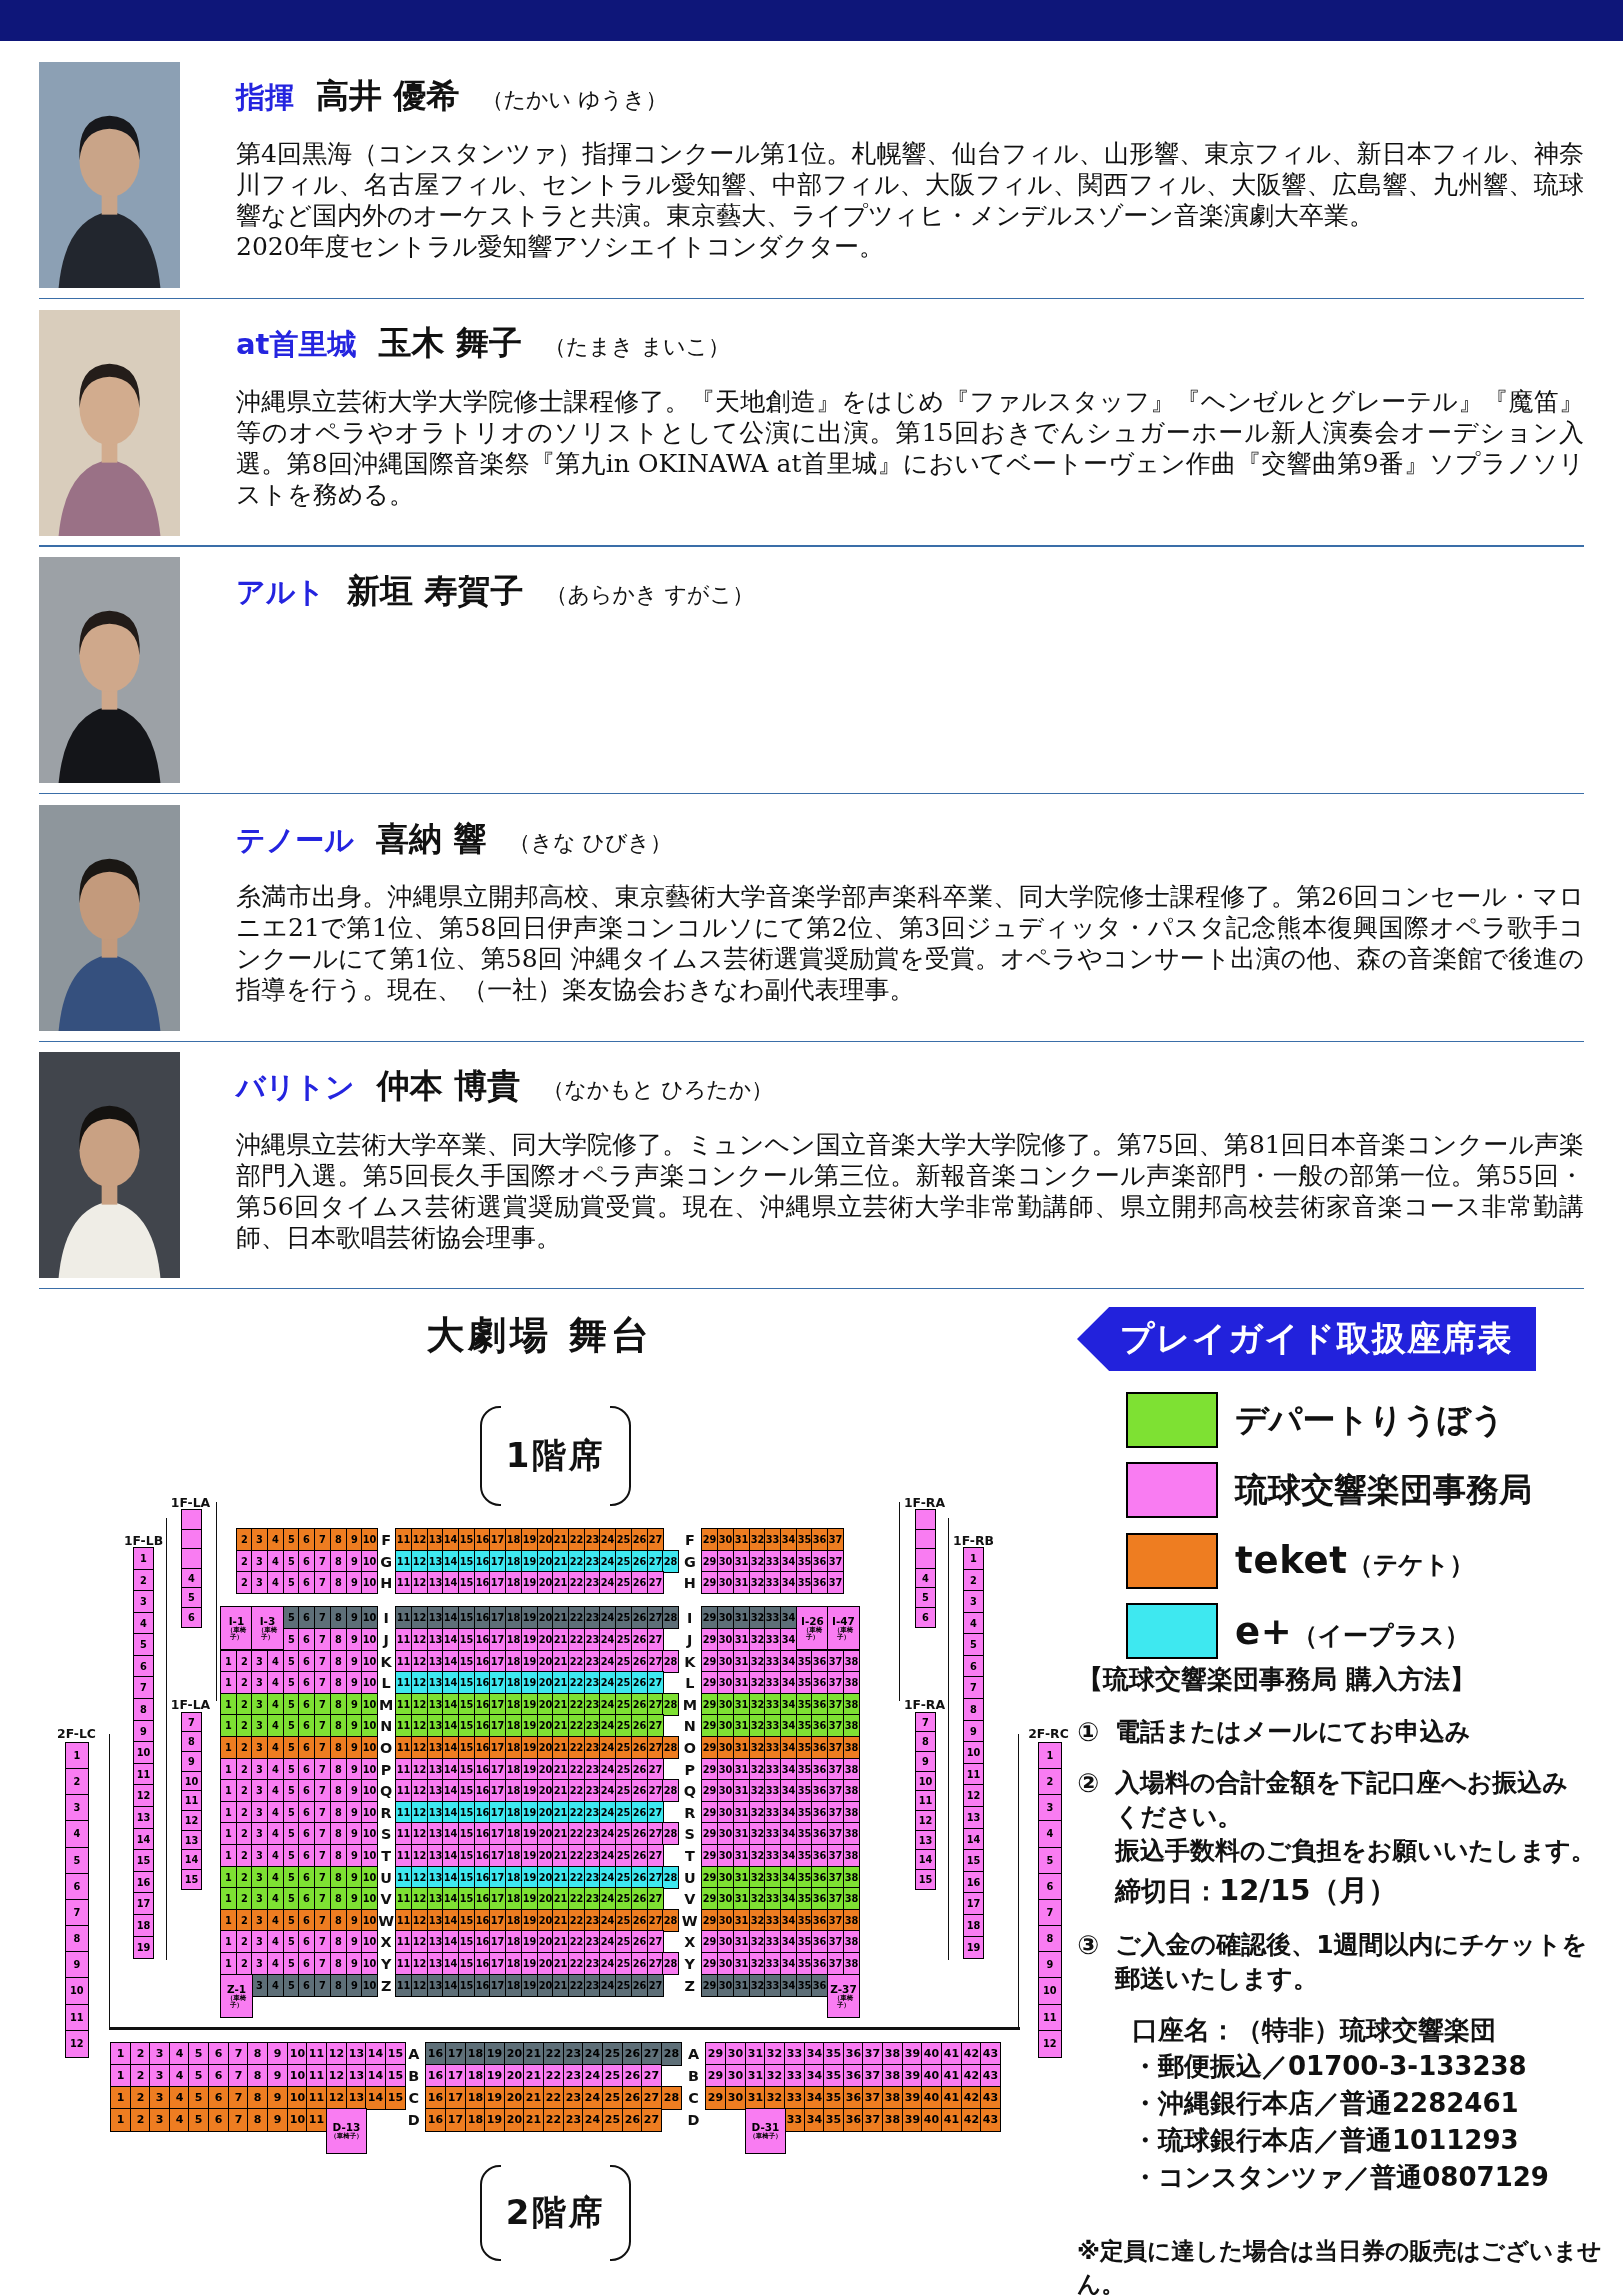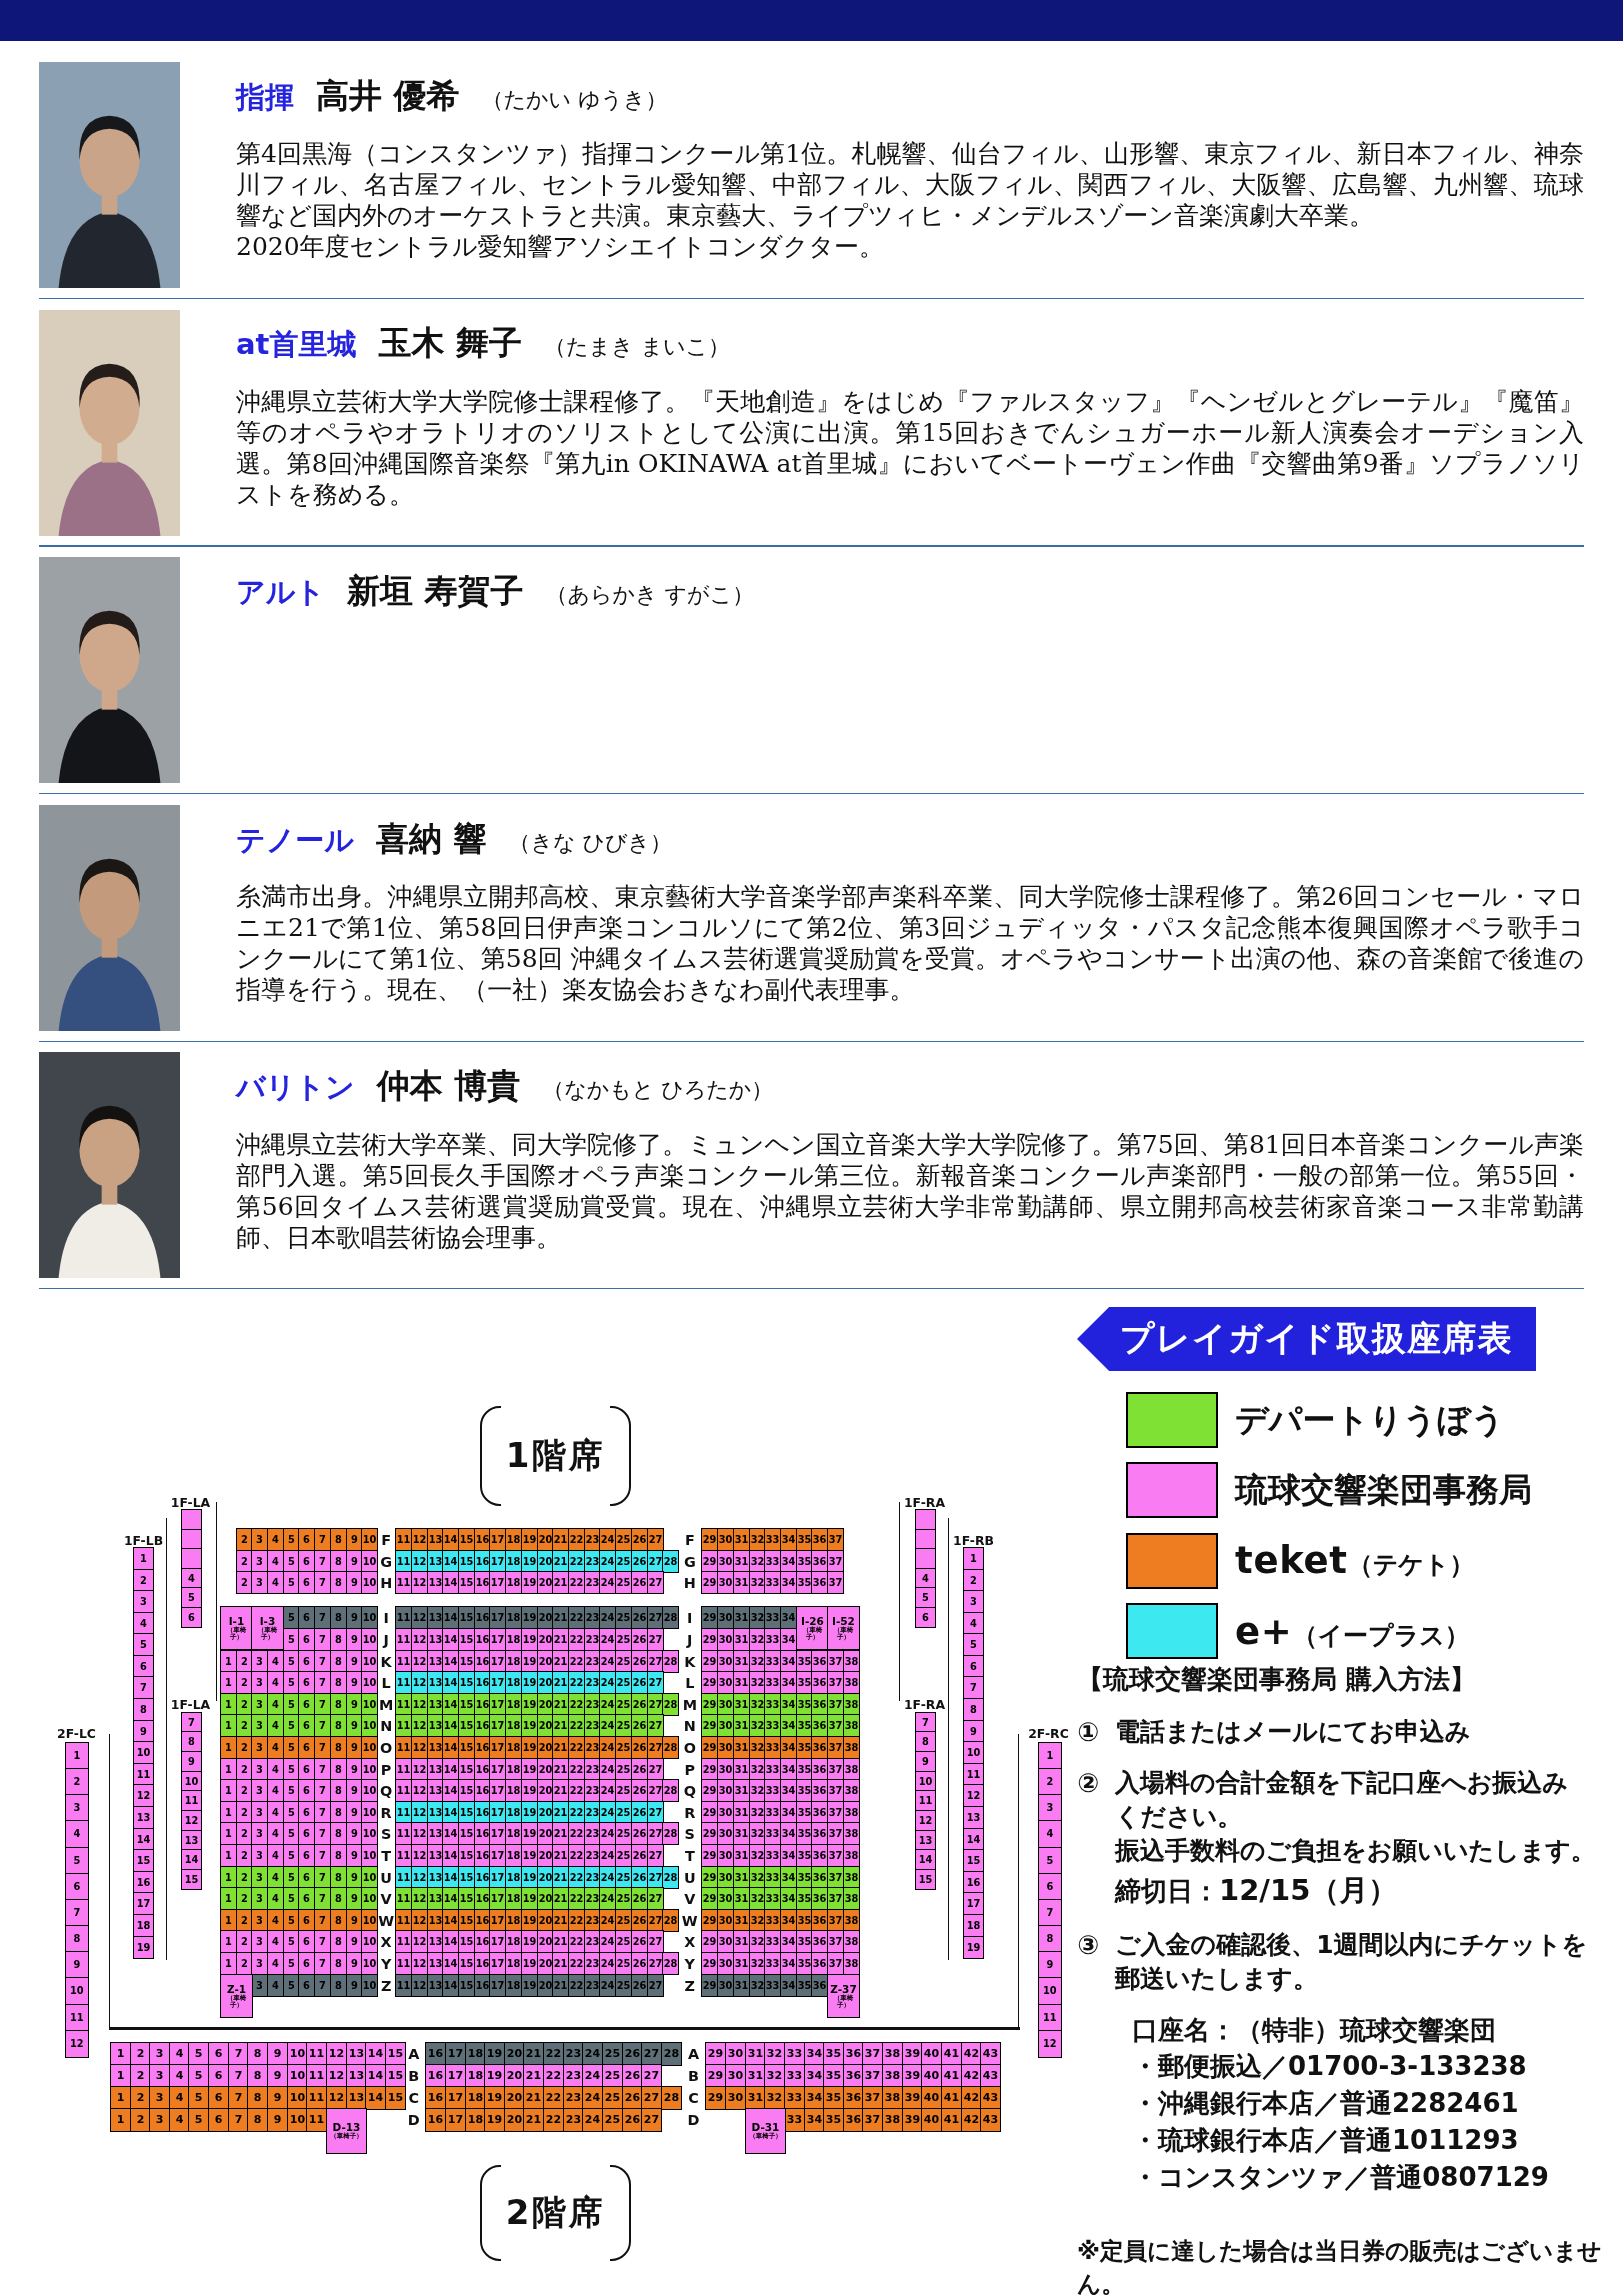--- a/index.html
+++ b/index.html
@@ -176,20 +176,21 @@
           </div>
           <div class="bio">沖縄県立芸術大学卒業、同大学院修了。ミュンヘン国立音楽大学大学院修了。第75回、第81回日本音楽コンクール声楽部門入選。第5回長久手国際オペラ声楽コンクール第三位。新報音楽コンクール声楽部門・一般の部第一位。第55回・第56回タイムス芸術選賞奨励賞受賞。現在、沖縄県立芸術大学非常勤講師、県立開邦高校芸術家音楽コース非常勤講師、日本歌唱芸術協会理事。</div>
         </div>
       </div>
       <div class="divider">
         <div style="background: rgb(58, 110, 168);"></div>
       </div>
     </div>
 
   <div class="map">
+    <div class="stage-title">大劇場 舞台</div>
     <div class="floorbox" style="left:480px;top:1406px;width:147px;height:96px;">
       <span>1階席</span>
     </div>
     <div class="floorbox" style="left:480px;top:2165px;width:147px;height:92px;">
       <span>2階席</span>
     </div>
     <div id="seatcanvas">
         <div class="seat" style="left: 236px; top: 1528px; width: 17px; height: 23px; background: rgb(238, 125, 33);">2</div>
         <div class="seat" style="left: 251px; top: 1528px; width: 17px; height: 23px; background: rgb(238, 125, 33);">3</div>
         <div class="seat" style="left: 267px; top: 1528px; width: 17px; height: 23px; background: rgb(238, 125, 33);">4</div>
@@ -338,21 +339,21 @@
         </div>
         <div class="wcbox" style="left: 251px; top: 1606px; width: 33px; height: 44px; background: rgb(249, 124, 242);">
           <div class="wl">I-3</div>
           <div class="ws">（車椅子）</div>
         </div>
         <div class="wcbox" style="left: 796px; top: 1606px; width: 33px; height: 44px; background: rgb(249, 124, 242);">
           <div class="wl">I-26</div>
           <div class="ws">（車椅子）</div>
         </div>
         <div class="wcbox" style="left: 827px; top: 1606px; width: 33px; height: 44px; background: rgb(249, 124, 242);">
-          <div class="wl">I-52</div>
+          <div class="wl">I-47</div>
           <div class="ws">（車椅子）</div>
         </div>
         <div class="rowletter" style="left: 377px; top: 1606px; width: 18.3px; height: 23px;">I</div>
         <div class="rowletter" style="left: 678px; top: 1606px; width: 23.6px; height: 23px;">I</div>
         <div class="seat" style="left: 283px; top: 1628px; width: 17px; height: 23px; background: rgb(249, 124, 242);">5</div>
         <div class="seat" style="left: 298px; top: 1628px; width: 17px; height: 23px; background: rgb(249, 124, 242);">6</div>
         <div class="seat" style="left: 314px; top: 1628px; width: 17px; height: 23px; background: rgb(249, 124, 242);">7</div>
         <div class="seat" style="left: 330px; top: 1628px; width: 17px; height: 23px; background: rgb(249, 124, 242);">8</div>
         <div class="seat" style="left: 346px; top: 1628px; width: 17px; height: 23px; background: rgb(249, 124, 242);">9</div>
         <div class="seat" style="left: 361px; top: 1628px; width: 17px; height: 23px; background: rgb(249, 124, 242);">10</div>

